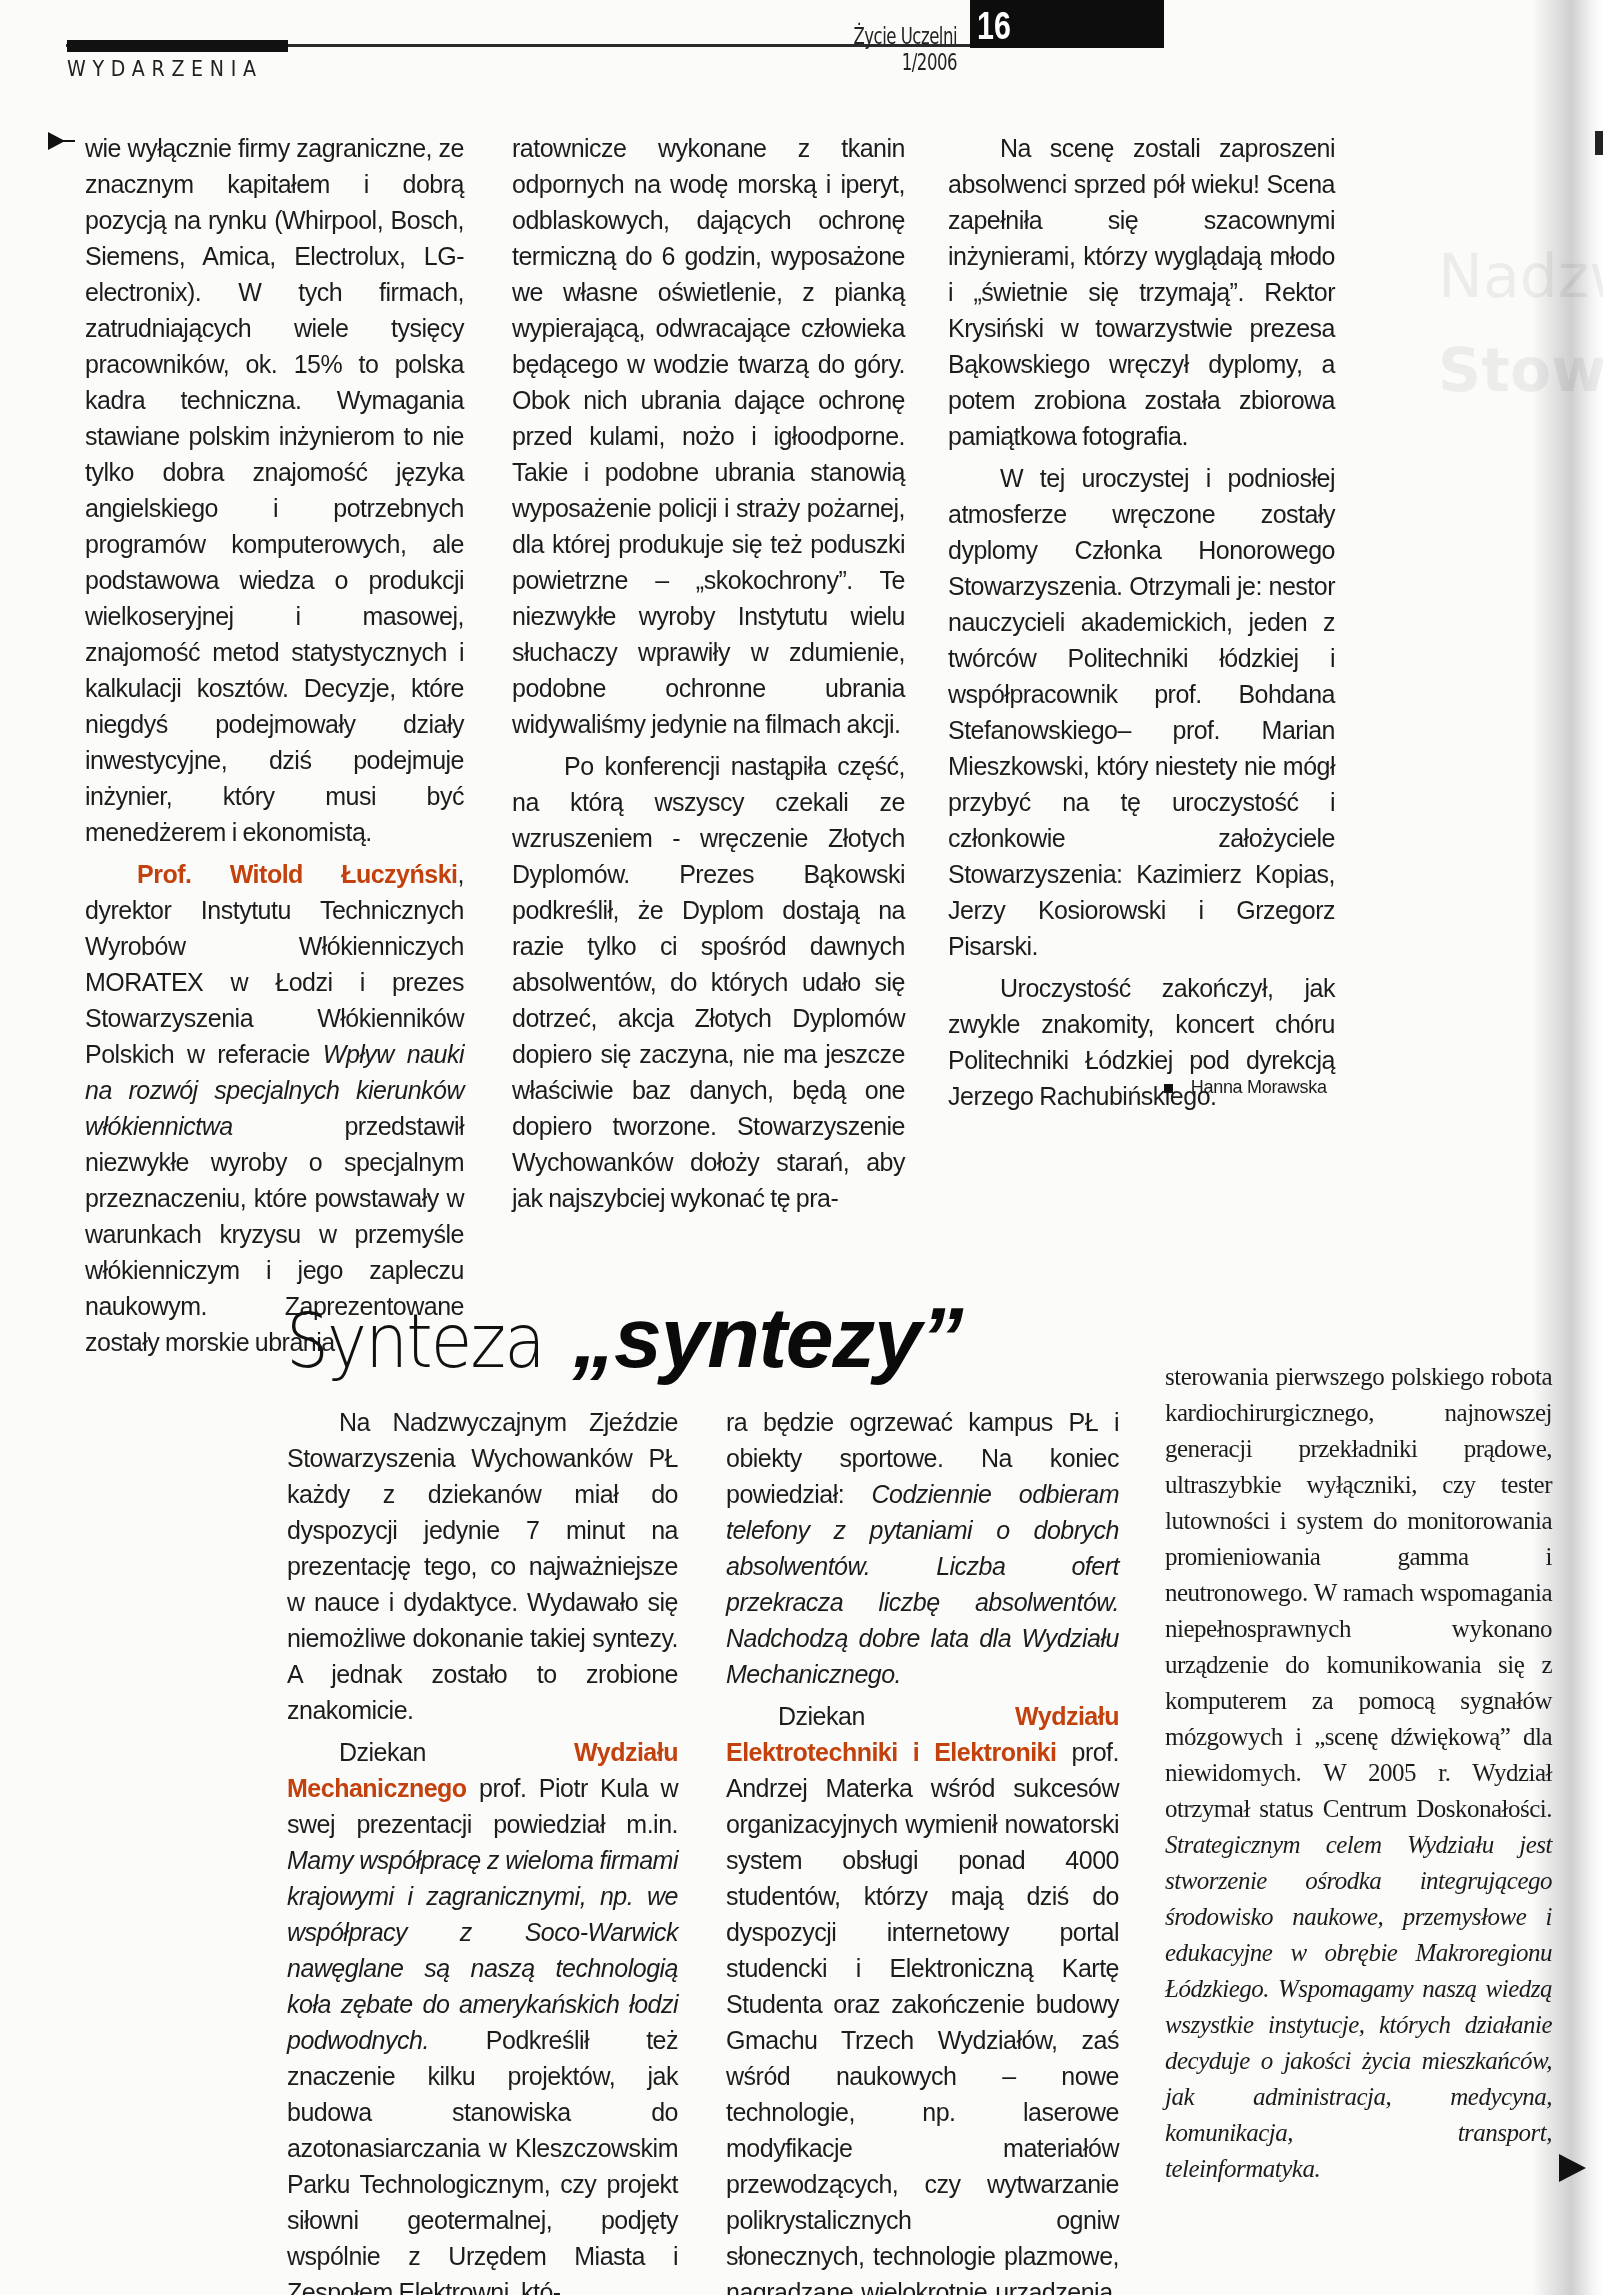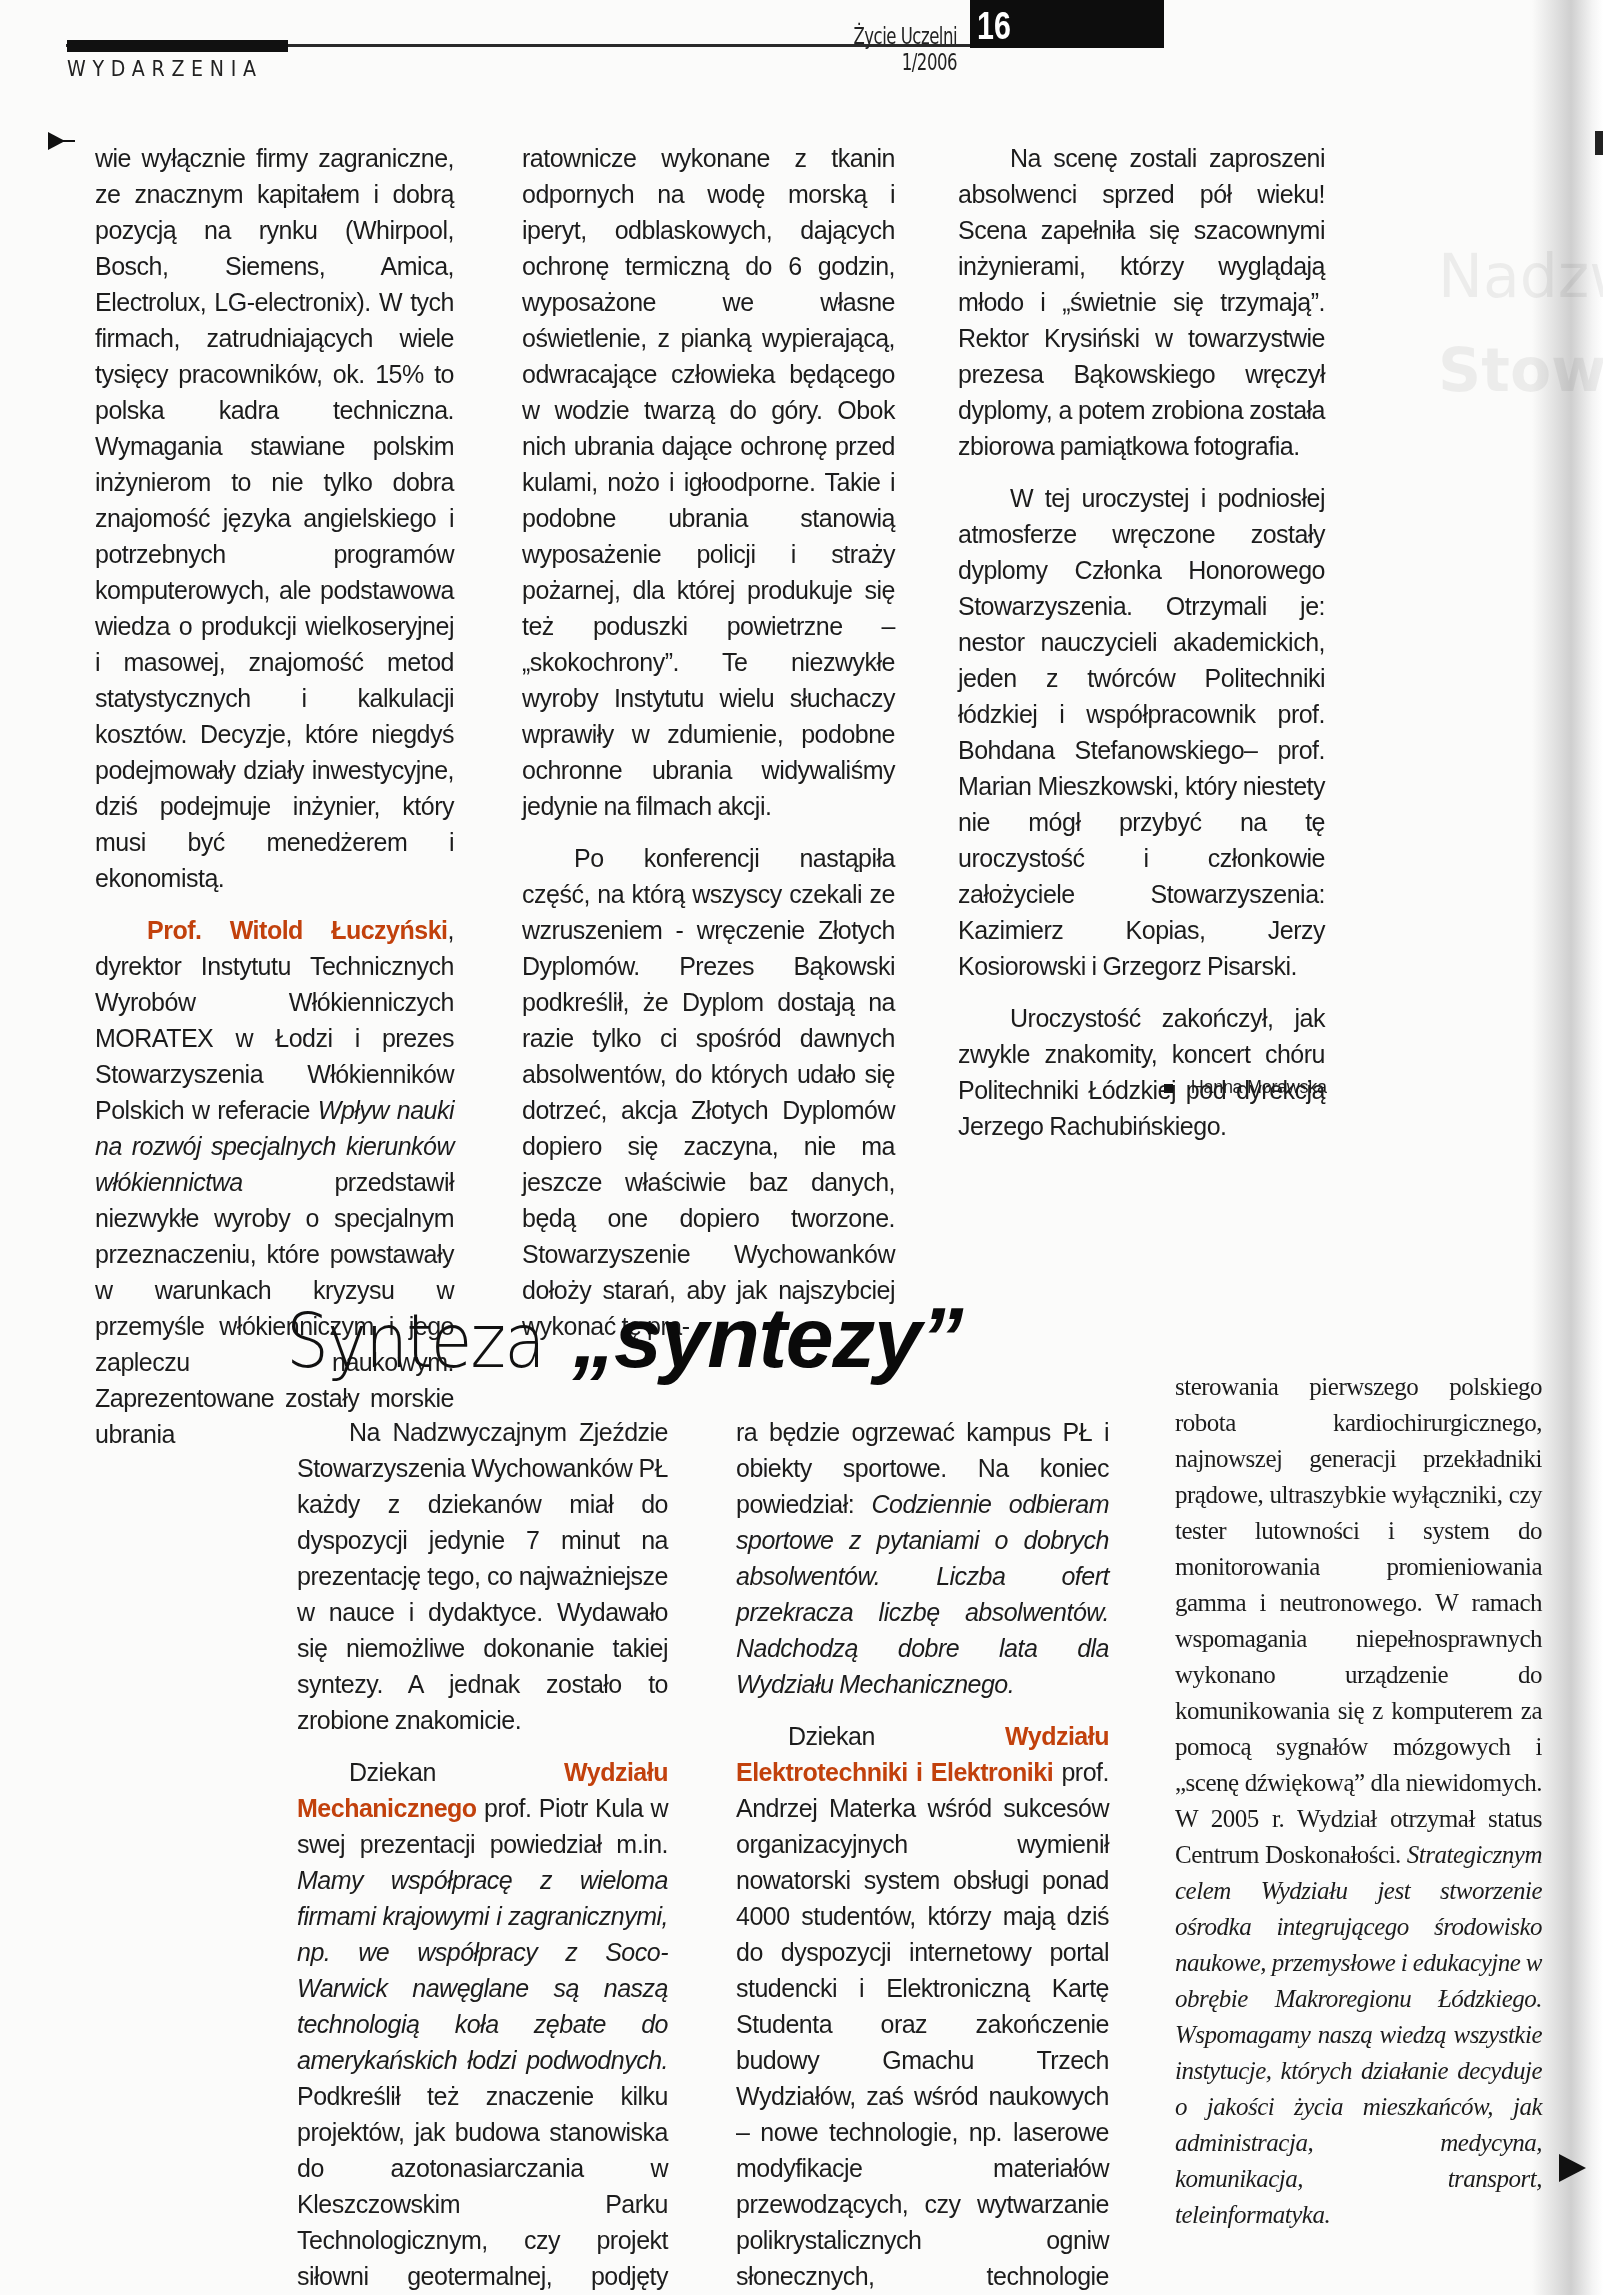--- a/index.html
+++ b/index.html
@@ -35,21 +35,21 @@
   .page-number {
     position: absolute; left: 977px; top: 4px;
     font-family: "Liberation Sans", sans-serif; font-weight: bold; font-size: 39px; color: #fff;
     transform: scaleX(0.78); transform-origin: left top;
   }
   .col {
     position: absolute; font-family: "Liberation Sans", sans-serif;
     font-size: 25px; line-height: 36px; text-align: justify; color: #1c1c1c;
     letter-spacing: -0.5px; word-spacing: -0.7px;
   }
-  .col p { margin: 16px; }
+  .col p { margin: 6px; }
   .col p.indent { text-indent: 52px; }
   .col b { font-weight: bold; color: #c2410c; }
   .col i { font-style: italic; }
   .cont-arrow-left {
     position: absolute; left: 48px; top: 132px; width: 0; height: 0;
     border-top: 9.4px solid transparent; border-bottom: 9.4px solid transparent;
     border-left: 17.4px solid #111;
   }
   .cont-arrow-left-line { position: absolute; left: 62px; top: 140px; width: 13.4px; height: 2px; background:#111; }
   .author {
@@ -122,21 +122,21 @@
 <div class="headline">
   <span class="light">Synteza</span><span class="heavy">„syntezy”</span>
 </div>
 
 <div class="col" style="left:281px; top:1398px; width:403px;">
   <p class="indent">Na Nadzwyczajnym Zjeździe Stowarzyszenia Wychowanków PŁ każdy z dziekanów miał do dyspozycji jedynie 7 minut na prezentację tego, co najważniejsze w nauce i dydaktyce. Wydawało się niemożliwe dokonanie takiej syntezy. A jednak zostało to zrobione znakomicie.</p>
   <p class="indent"><span>Dziekan </span><b>Wydziału Mechanicznego</b><span> prof. Piotr Kula w swej prezentacji powiedział m.in. </span><i>Mamy współpracę z wieloma firmami krajowymi i zagranicznymi, np. we współpracy z Soco-Warwick nawęglane są naszą technologią koła zębate do amerykańskich łodzi podwodnych.</i><span> Podkreślił też znaczenie kilku projektów, jak budowa stanowiska do azotonasiarczania w Kleszczowskim Parku Technologicznym, czy projekt siłowni geotermalnej, podjęty wspólnie z Urzędem Miasta i Zespołem Elektrowni, któ-</span></p>
 </div>
 
 <div class="col" style="left:720px; top:1398px; width:405px;">
-  <p><span>ra będzie ogrzewać kampus PŁ i obiekty sportowe. Na koniec powiedział: </span><i>Codziennie odbieram sportowe z pytaniami o dobrych absolwentów. Liczba ofert przekracza liczbę absolwentów. Nadchodzą dobre lata dla Wydziału Mechanicznego.</i></p>
+  <p><span>ra będzie ogrzewać kampus PŁ i obiekty sportowe. Na koniec powiedział: </span><i>Codziennie odbieram telefony z pytaniami o dobrych absolwentów. Liczba ofert przekracza liczbę absolwentów. Nadchodzą dobre lata dla Wydziału Mechanicznego.</i></p>
   <p class="indent"><span>Dziekan </span><b>Wydziału Elektrotechniki i Elektroniki</b><span> prof. Andrzej Materka wśród sukcesów organizacyjnych wymienił nowatorski system obsługi ponad 4000 studentów, którzy mają dziś do dyspozycji internetowy portal studencki i Elektroniczną Kartę Studenta oraz zakończenie budowy Gmachu Trzech Wydziałów, zaś wśród naukowych – nowe technologie, np. laserowe modyfikacje materiałów przewodzących, czy wytwarzanie polikrystalicznych ogniw słonecznych, technologie plazmowe, nagradzane wielokrotnie urządzenia, np. układ</span></p>
 </div>
 
 <div class="col" style="left:1159px; top:1353px; width:399px;font-family:Liberation Serif, serif;">
   <p><span>sterowania pierwszego polskiego robota kardiochirurgicznego, najnowszej generacji przekładniki prądowe, ultraszybkie wyłączniki, czy tester lutowności i system do monitorowania promieniowania gamma i neutronowego. W ramach wspomagania niepełnosprawnych wykonano urządzenie do komunikowania się z komputerem za pomocą sygnałów mózgowych i „scenę dźwiękową” dla niewidomych. W 2005 r. Wydział otrzymał status Centrum Doskonałości. </span><i>Strategicznym celem Wydziału jest stworzenie ośrodka integrującego środowisko naukowe, przemysłowe i edukacyjne w obrębie Makroregionu Łódzkiego. Wspomagamy naszą wiedzą wszystkie instytucje, których działanie decyduje o jakości życia mieszkańców, jak administracja, medycyna, komunikacja, transport, teleinformatyka.</i></p>
 </div>
 
 <div class="cont-arrow-right"></div>
 
 

